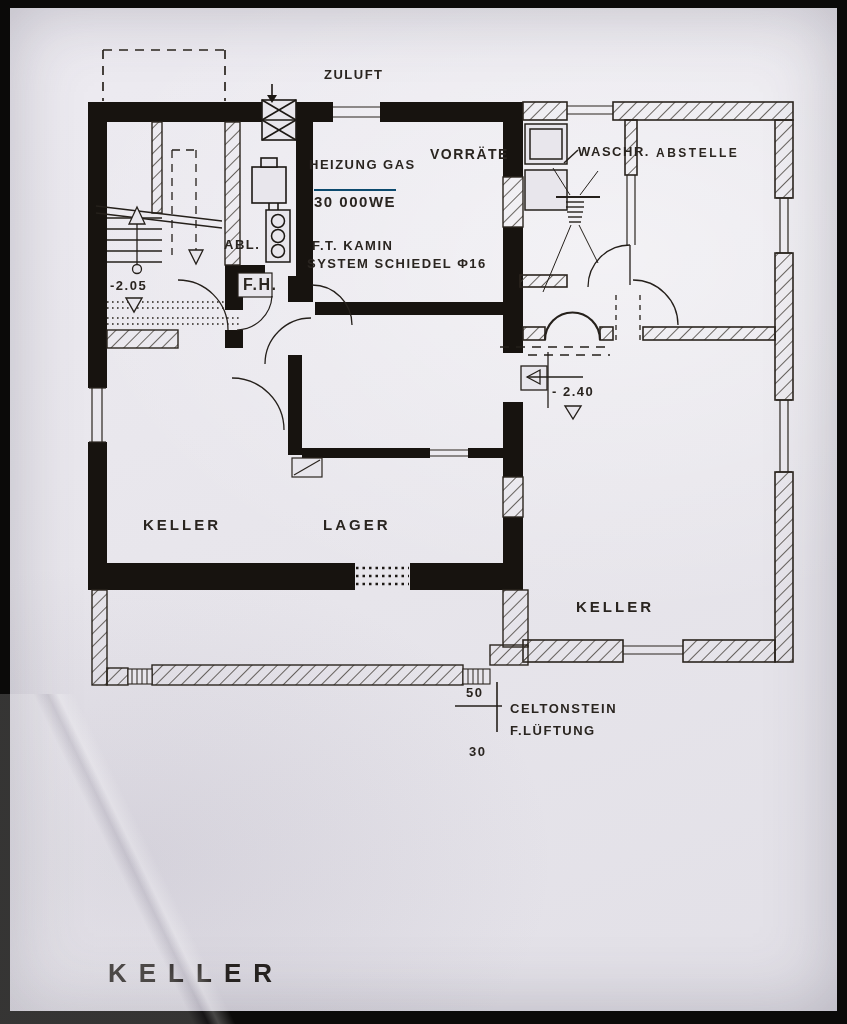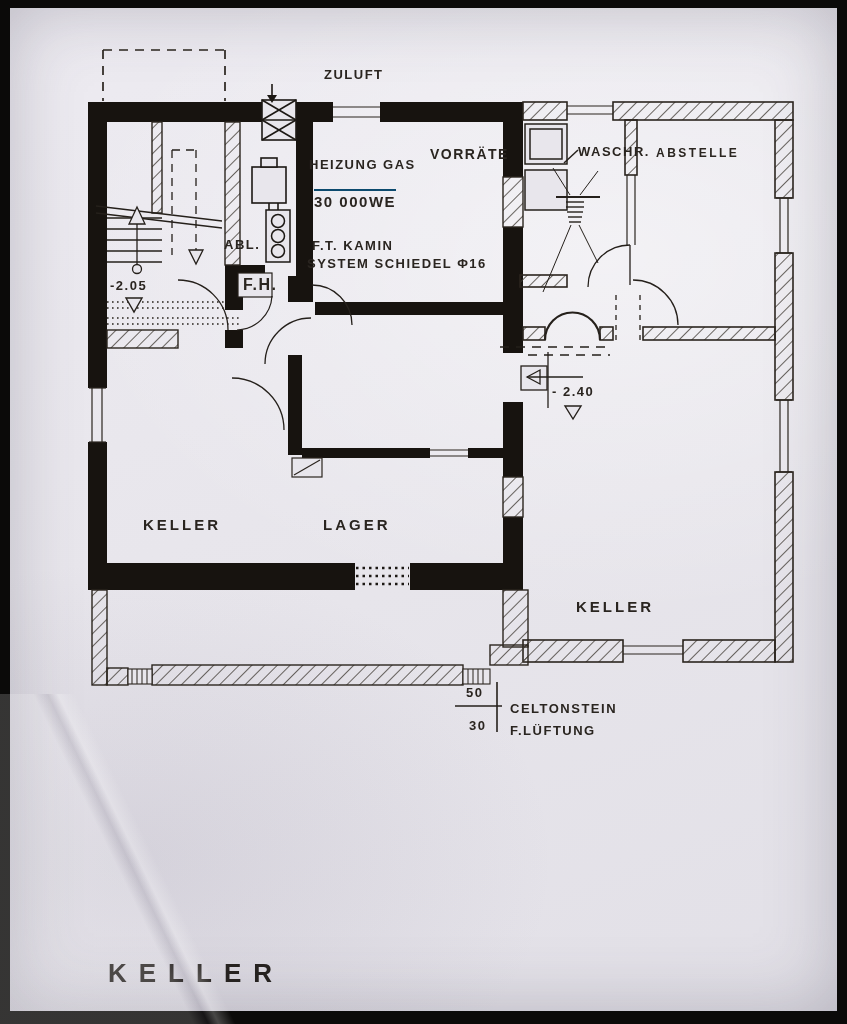--- a/index.html
+++ b/index.html
@@ -314,20 +314,20 @@
   <div class="lbl small" style="left:312px;top:239px;">F.T. KAMIN</div>
   <div class="lbl small" style="left:307px;top:257px;">SYSTEM SCHIEDEL Φ16</div>
   <div class="lbl small" style="left:224px;top:238px;">ABL.</div>
   <div class="lbl small" style="left:243px;top:277px;font-size:16px;">F.H.</div>
   <div class="lbl small" style="left:110px;top:279px;">-2.05</div>
   <div class="lbl small" style="left:552px;top:385px;">- 2.40</div>
   <div class="lbl room" style="left:143px;top:517px;">KELLER</div>
   <div class="lbl room" style="left:323px;top:517px;">LAGER</div>
   <div class="lbl room" style="left:576px;top:599px;">KELLER</div>
   <div class="lbl small" style="left:466px;top:686px;">50</div>
-  <div class="lbl small" style="left:469px;top:719px;">30</div>
+  <div class="lbl small" style="left:469px;top:745px;">30</div>
   <div class="lbl small" style="left:510px;top:702px;">CELTONSTEIN</div>
   <div class="lbl small" style="left:510px;top:724px;">F.LÜFTUNG</div>
 
   <div class="title">KELLER</div>
 
   <div class="crease"></div>
 </div>
 
 </body></html>

